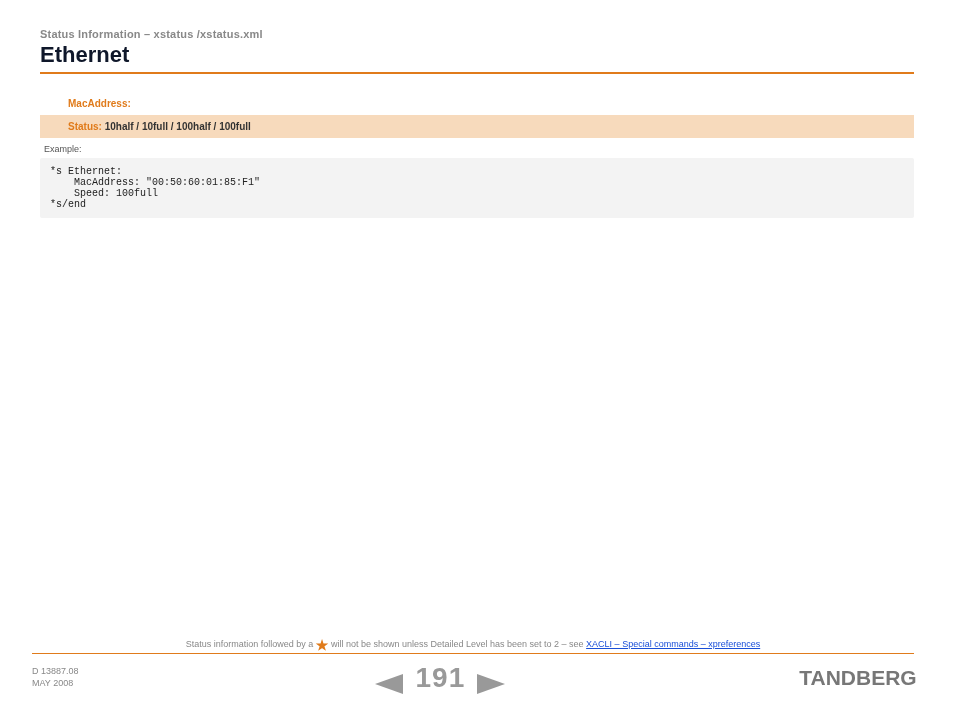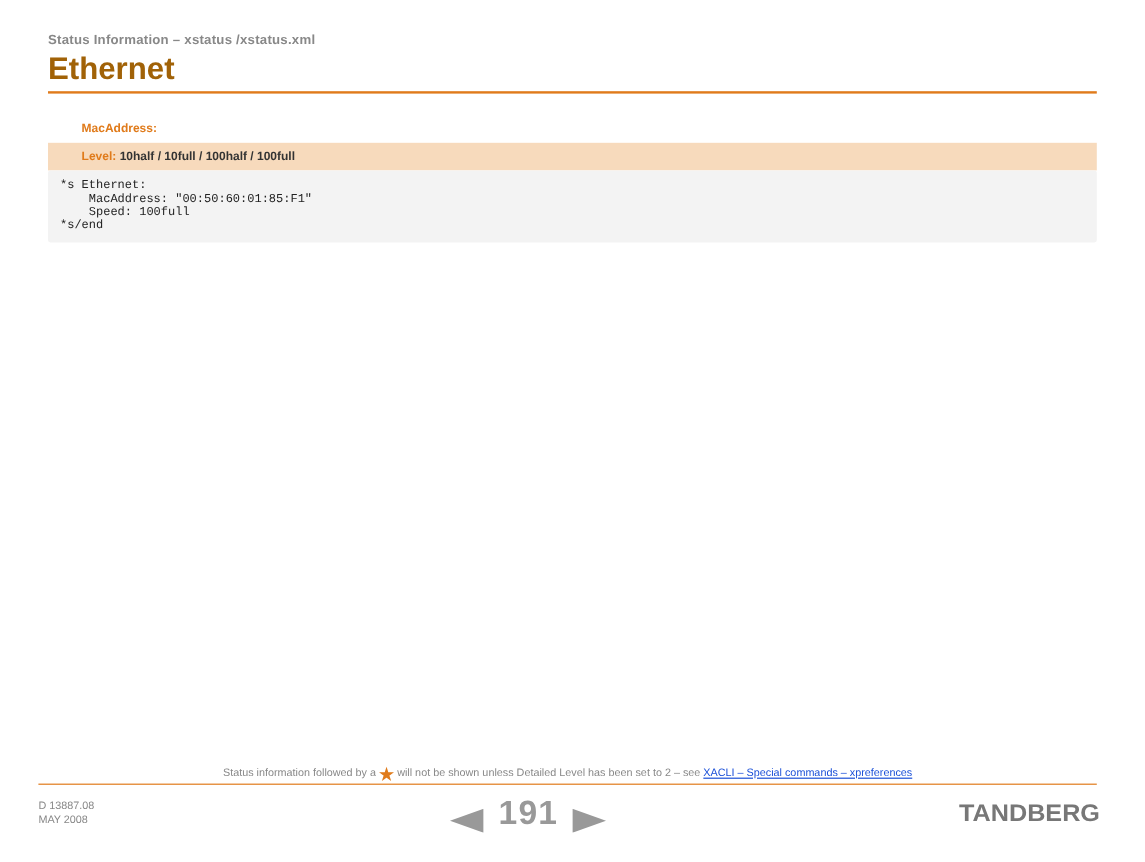--- a/index.html
+++ b/index.html
@@ -1,20 +1,20 @@
 <!DOCTYPE html>
 <html><head>
 <meta charset="utf-8">
 <style>
   * { box-sizing: border-box; margin: 0; padding: 0; }
   html, body { width: 954px; height: 718px; background: #fff; font-family: Arial, Helvetica, sans-serif; }
   .page { position: relative; width: 954px; height: 718px; padding: 28px 40px 20px 40px; }
   .breadcrumb { font-size: 11px; font-weight: bold; color: #888; letter-spacing: .2px; }
   .title-row { display: flex; justify-content: space-between; align-items: flex-end; margin-top: 4px; }
-  .title { font-size: 26px; font-weight: bold; color: #a16207; line-height: 1; }
+  .title { font-size: 22px; font-weight: bold; color: #0f172a; line-height: 1; }
   .header-right { text-align: right; font-size: 9px; color: #888; font-weight: bold; letter-spacing: .2px; }
   .hr-line1 .mxp { color: #e07b1b; }
   .hr-line2 { margin-top: 2px; }
   .rule { height: 2px; background: #e07b1b; margin: 6px 0 18px 0; }
   .rule-thin { height: 1px; background: #e07b1b; margin: 0 0 4px 0; }
 
   .table { width: 100%; font-size: 10px; }
   .row-eth { background: #f7dabc; padding: 6px 10px; font-weight: bold; color: #333; }
   .row-mac { background: #fff; padding: 6px 10px 6px 28px; color: #e07b1b; font-weight: bold; }
   .row-speed { background: #f7dabc; padding: 6px 10px 6px 28px; }
@@ -42,24 +42,25 @@
   <div class="breadcrumb">Status Information – xstatus /xstatus.xml</div>
 
   <div class="title-row">
     <h1 class="title">Ethernet</h1>
   </div>
   <div class="rule"></div>
 
   <div class="table">
     <div class="row-mac">MacAddress:</div>
     <div class="row-speed">
-      <span class="lbl">Level: </span><span class="val">10half / 10full / 100half / 100full</span>
+      <span class="lbl">Status: </span><span class="val">10half / 10full / 100half / 100full</span>
     </div>
   </div>
 
+  <div class="example-lbl">Example:</div>
   <pre class="code">*s Ethernet:
     MacAddress: "00:50:60:01:85:F1"
     Speed: 100full
 *s/end</pre>
 
   <div class="footer">
     <div class="footnote">
       <span>Status information followed by a </span>
       <span class="star">★</span>
       <span> will not be shown unless Detailed Level has been set to 2 – see </span>

